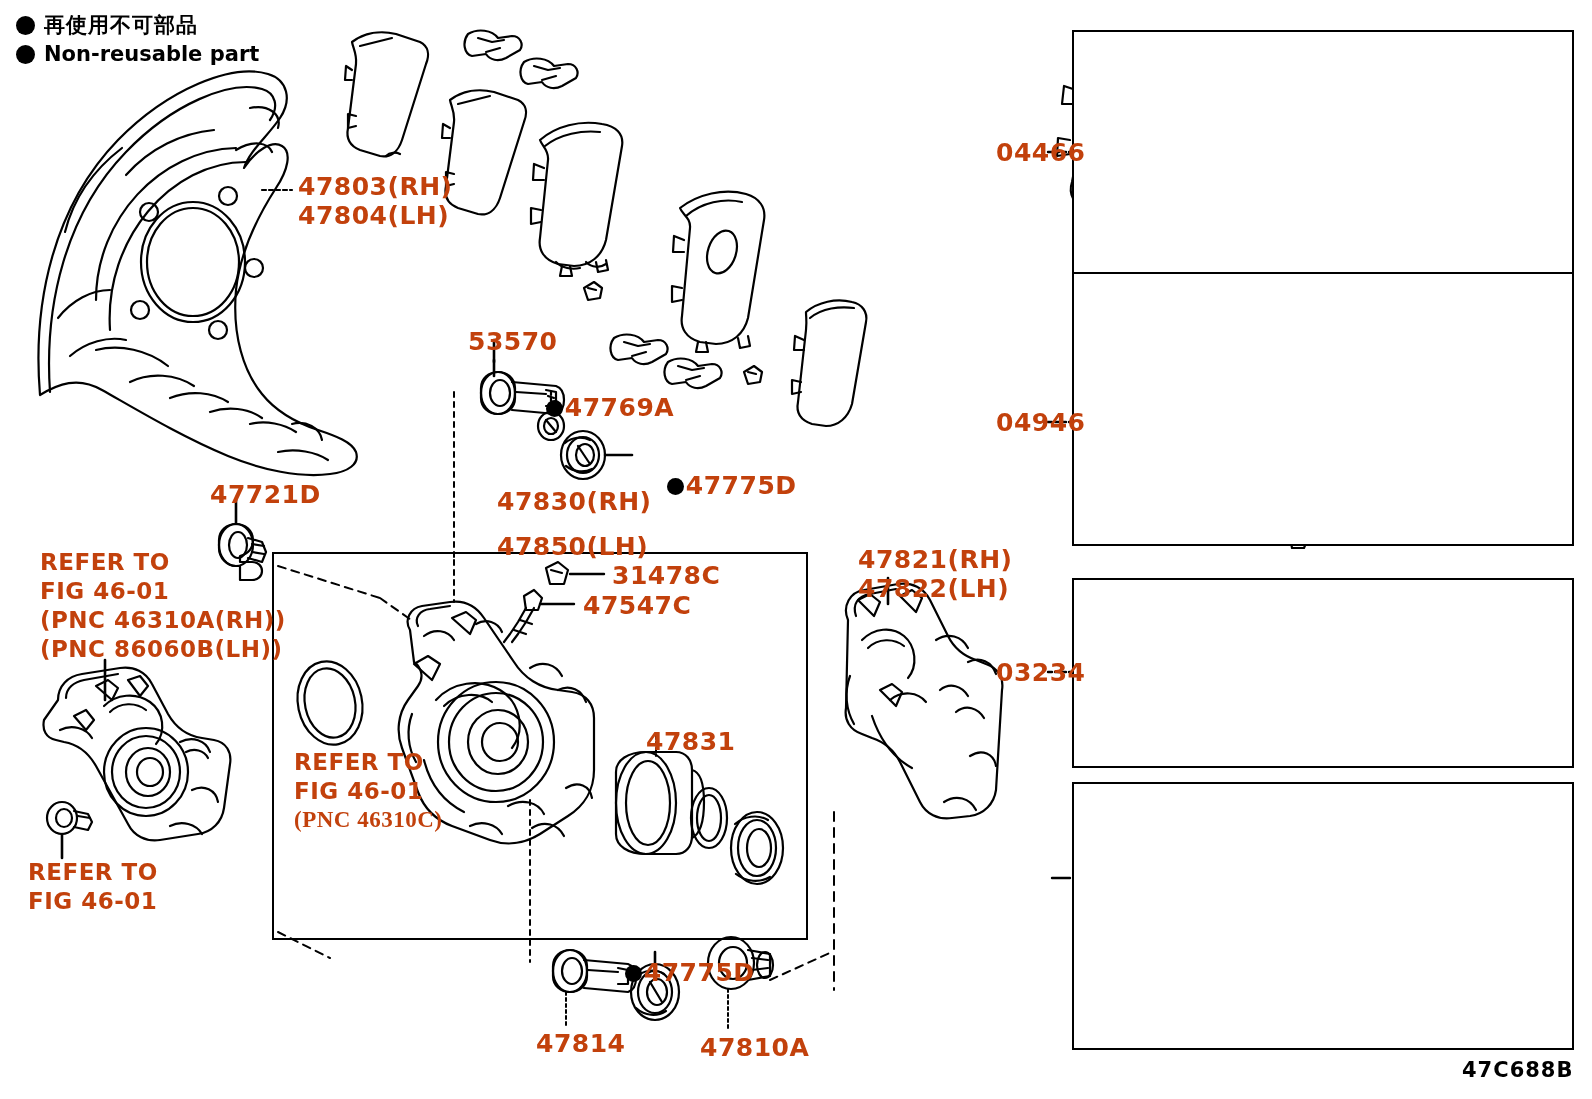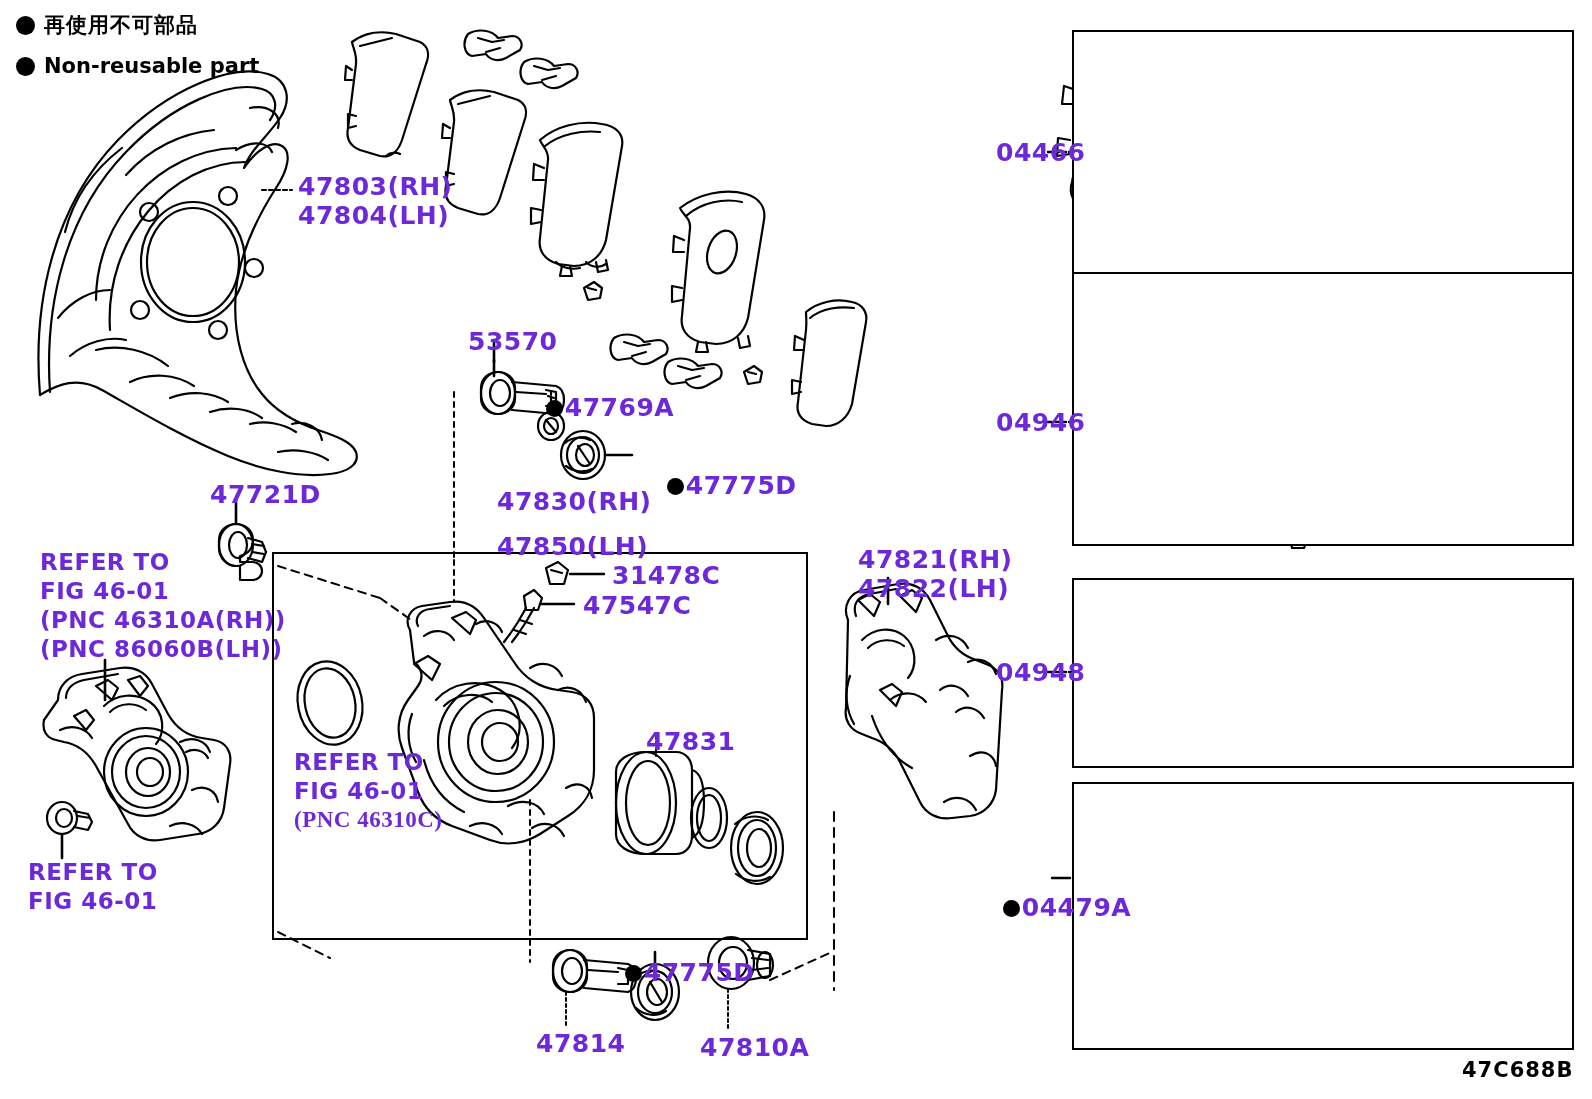--- a/index.html
+++ b/index.html
@@ -17,21 +17,21 @@
   }
   svg.art{position:absolute;top:0;left:0;width:1592px;height:1099px;pointer-events:none;}
   .lbl{
     position:absolute;
     font-family:"DejaVu Sans","Liberation Sans",sans-serif;
     font-weight:bold;
     font-size:25px;
     letter-spacing:0.5px;
     line-height:29px;
     white-space:pre;
-    color:#6d28d9;
+    color:#c2410c;
   }
   .lbl.sm{font-size:23px;line-height:28px;}
   .legend{
     position:absolute;
     display:flex;
     align-items:center;
     gap:9px;
     white-space:pre;
   }
   .legend .dot{
@@ -69,21 +69,21 @@
 </style>
 </head>
 <body>
 
 <div id="page">
 
   <div class="legend" style="left:16px; top:14px;">
     <span class="dot"></span>
     <span class="txt jp">再使用不可部品</span>
   </div>
-  <div class="legend" style="left:16px; top:55px;">
+  <div class="legend" style="left:16px; top:43px;">
     <span class="dot"></span>
     <span class="txt">Non-reusable part</span>
   </div>
 
   <svg class="art" viewBox="0 0 1592 1099">
     <g fill="none" stroke="#000" stroke-width="2.2" stroke-linejoin="round" stroke-linecap="round">
 
       <path d="M40,395 C32,300 55,205 118,140 C168,89 232,63 268,74 C288,80 292,100 280,118
                C268,136 250,150 244,168 C256,150 272,140 282,146 C292,152 288,170 276,188
                C258,216 240,252 236,290 C232,336 244,372 262,394 C278,414 300,424 318,430
@@ -590,20 +590,17 @@
 
   <div class="lbl" style="left:588px; top:929px;">
     <span class="bullet"></span><span>47775D</span>
   </div>
 
   <div class="lbl" style="left:536px; top:1029px;">47814</div>
   <div class="lbl" style="left:700px; top:1014px;margin-top:19px;">47810A</div>
 
   <div class="lbl" style="left:996px; top:138px;">04466</div>
   <div class="lbl" style="left:996px; top:408px;">04946</div>
-  <div class="lbl" style="left:996px; top:658px;">04948</div>
-  <div class="lbl" style="left:966px; top:864px;">
-    <span class="bullet"></span><span>04479A</span>
-  </div>
+  <div class="lbl" style="left:996px; top:658px;">03234</div>
 
   <div class="dcode" style="left:1462px; top:1058px;">47C688B</div>
 
 </div>
 
 </body></html>

